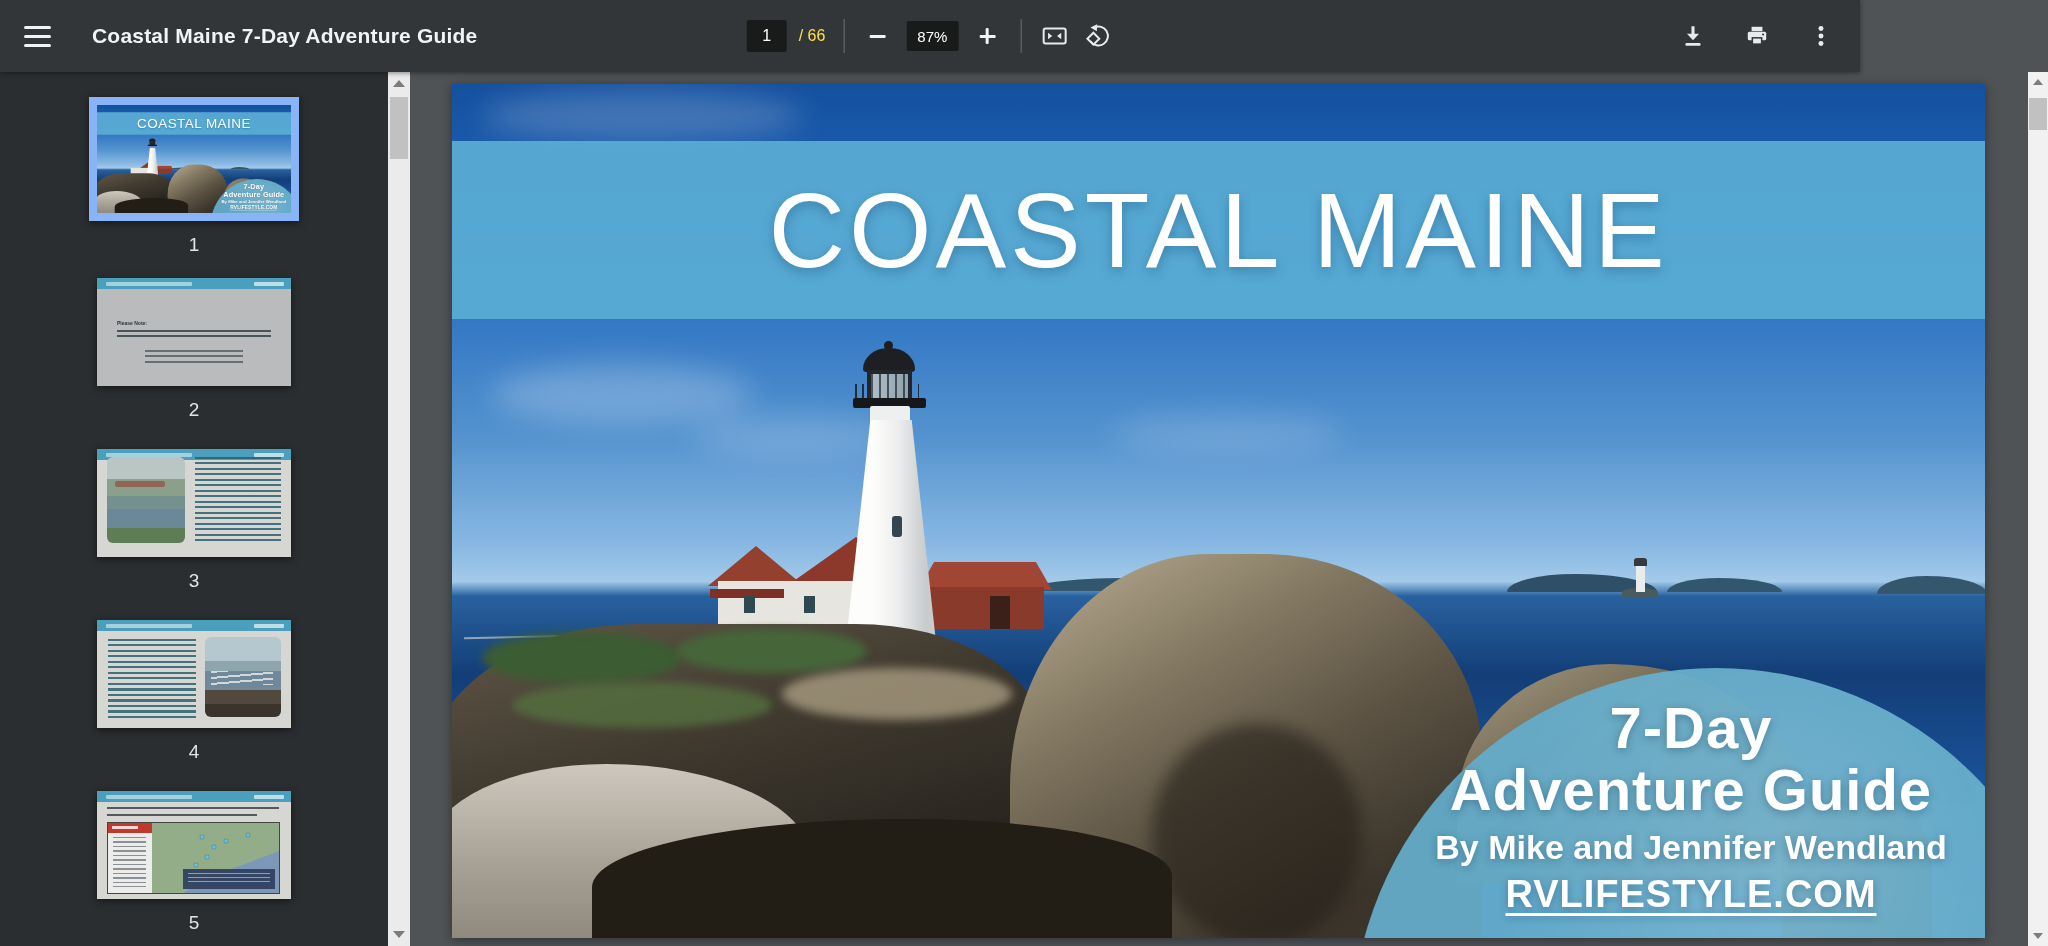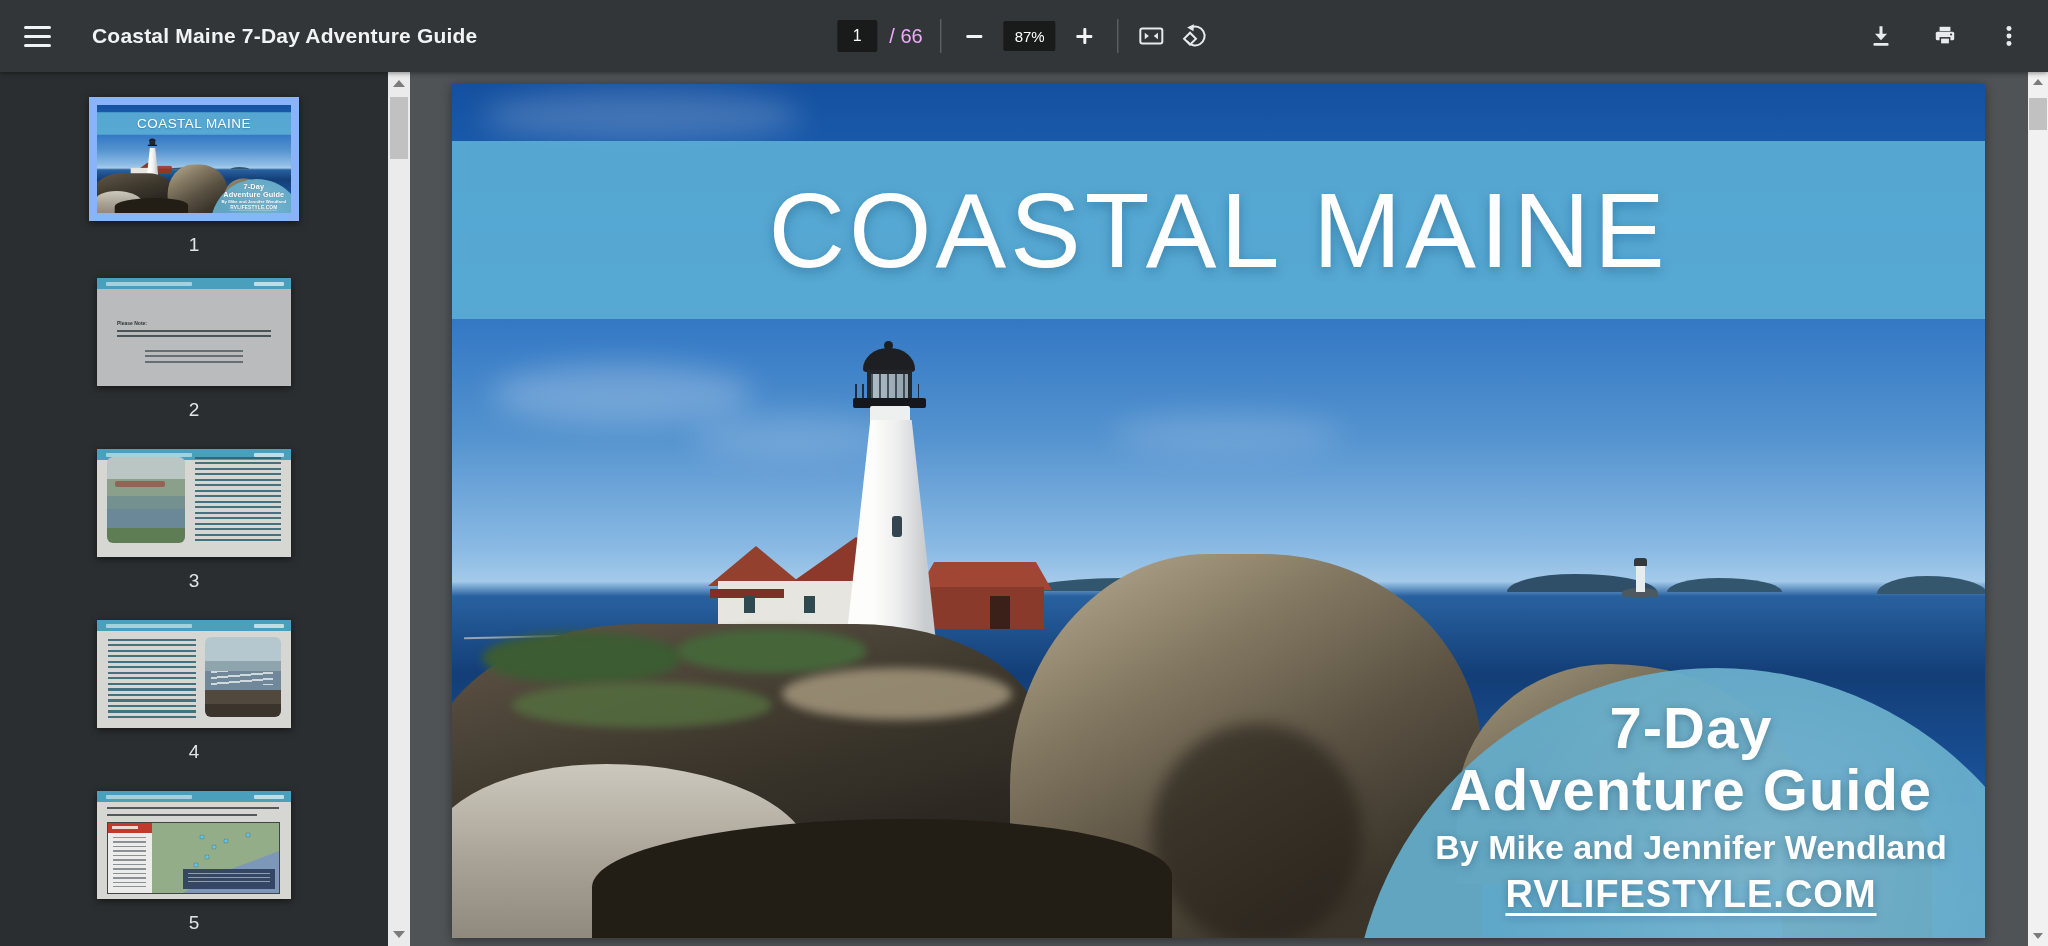--- a/index.html
+++ b/index.html
@@ -3,31 +3,31 @@
 <meta charset="utf-8">
 <style>
   html,body{margin:0;padding:0;}
   body{
     width:2048px;height:946px;position:relative;overflow:hidden;
     background:#505356;font-family:"Liberation Sans",sans-serif;
     -webkit-font-smoothing:antialiased;
   }
   
   .toolbar{
-    position:absolute;top:0;left:0;width:2048px;height:72px;
+    position:absolute;top:0;left:0;width:1860px;height:72px;
     background:#323639;z-index:50;box-shadow:0 1px 5px rgba(0,0,0,.45);
     color:#f1f3f4;
   }
   .tb-left{position:absolute;left:24px;top:0;height:72px;display:flex;align-items:center;gap:36px;}
   .hamburger{width:32px;height:32px;background:none;border:none;cursor:pointer;display:flex;flex-direction:column;justify-content:center;gap:6px;padding:0;}
   .hamburger span{display:block;width:27px;height:3px;background:#f1f3f4;border-radius:1.5px;}
   .tb-title{font-size:21px;font-weight:700;color:#f1f3f4;letter-spacing:.2px;white-space:nowrap;}
   .tb-center{position:absolute;left:50%;top:0;transform:translateX(-50%);height:72px;display:flex;align-items:center;gap:14px;}
   .pagebox{width:36px;height:30px;background:#191b1b;border:none;border-radius:2px;color:#fff;font-size:16px;text-align:center;font-family:"Liberation Sans",sans-serif;}
-  .pagetotal{font-size:20px;color:#f0abfc;margin-left:-2px;white-space:nowrap;}
+  .pagetotal{font-size:16px;color:#fde047;margin-left:-2px;white-space:nowrap;}
   .tb-divider{width:1px;height:34px;background:#6e7174;margin:0 4px;}
   .iconbtn{background:none;border:none;padding:0;cursor:pointer;display:flex;align-items:center;justify-content:center;width:30px;height:30px;}
   .zoombox{min-width:52px;height:30px;background:#191b1b;border-radius:2px;color:#fff;font-size:15px;display:flex;align-items:center;justify-content:center;}
   .glyphbar{position:relative;width:16px;height:16px;}
   .glyphbar::before{content:"";position:absolute;left:0;top:7px;width:16px;height:2.5px;background:#f1f3f4;border-radius:1px;}
   .glyphplus::after{content:"";position:absolute;left:6.8px;top:0;width:2.5px;height:16px;background:#f1f3f4;border-radius:1px;}
   .tb-right{position:absolute;right:22px;top:0;height:72px;display:flex;align-items:center;gap:30px;}
   .tb-right .iconbtn{width:34px;height:34px;}
   svg .st{stroke:#e8eaed;fill:none;stroke-width:2;}
   svg .fl{fill:#e8eaed;}

